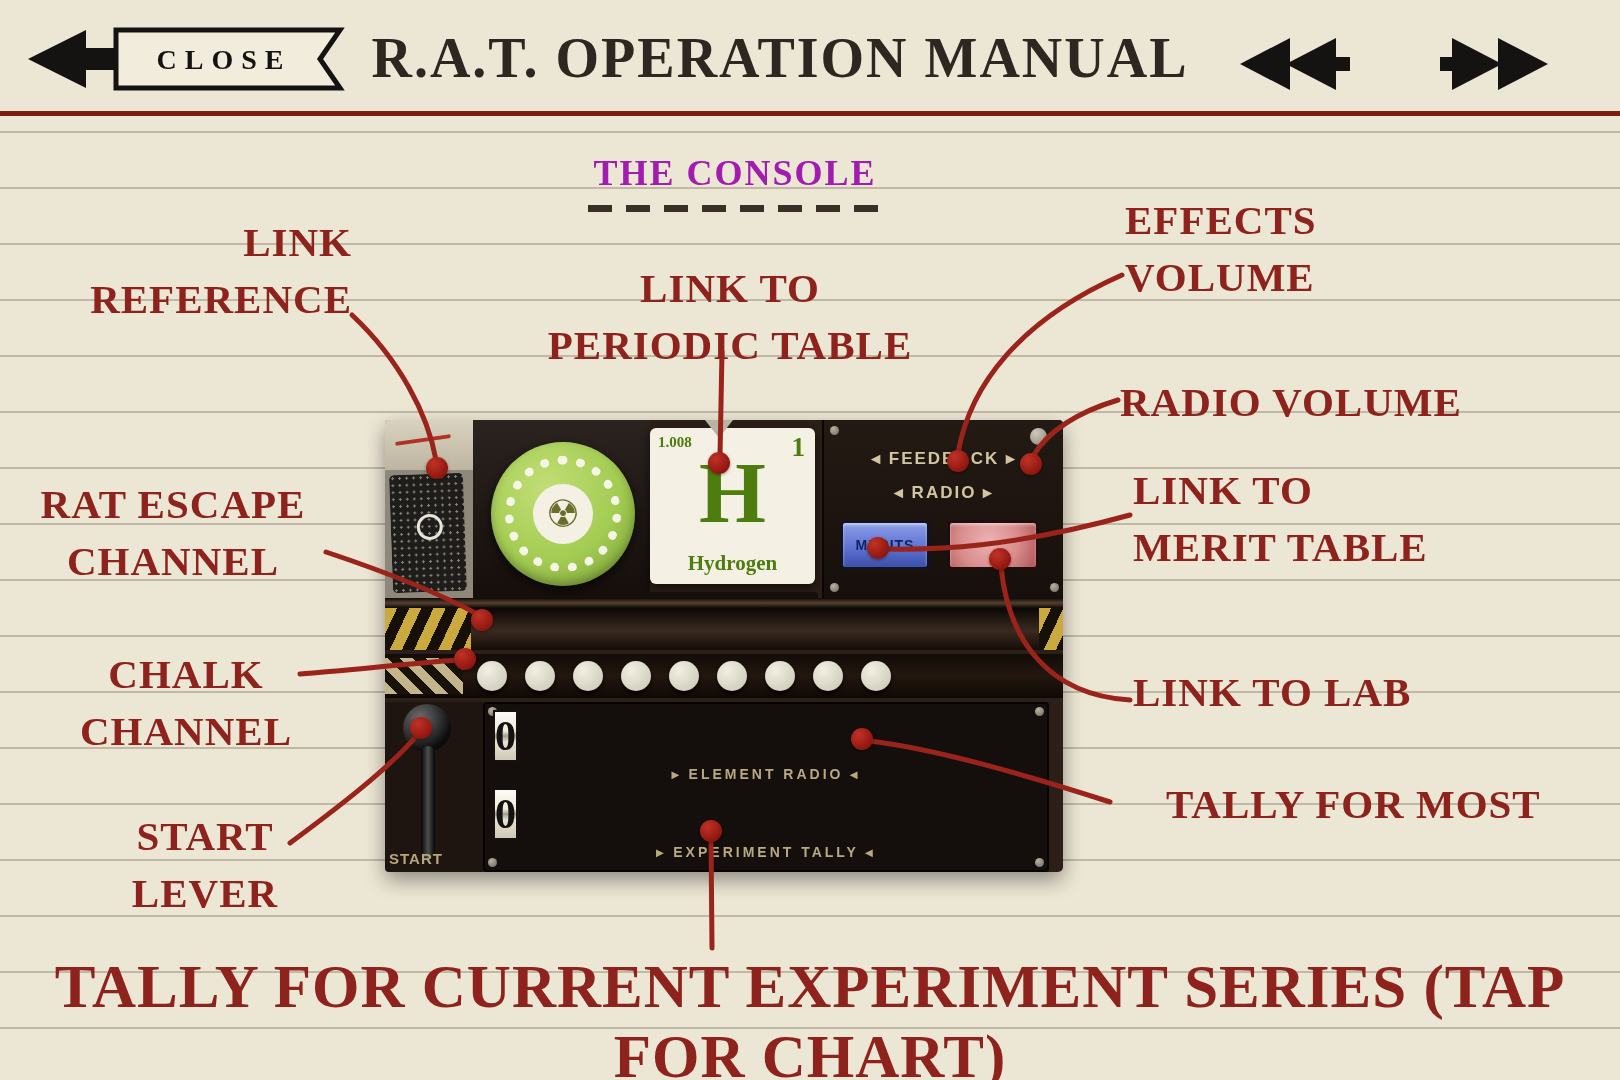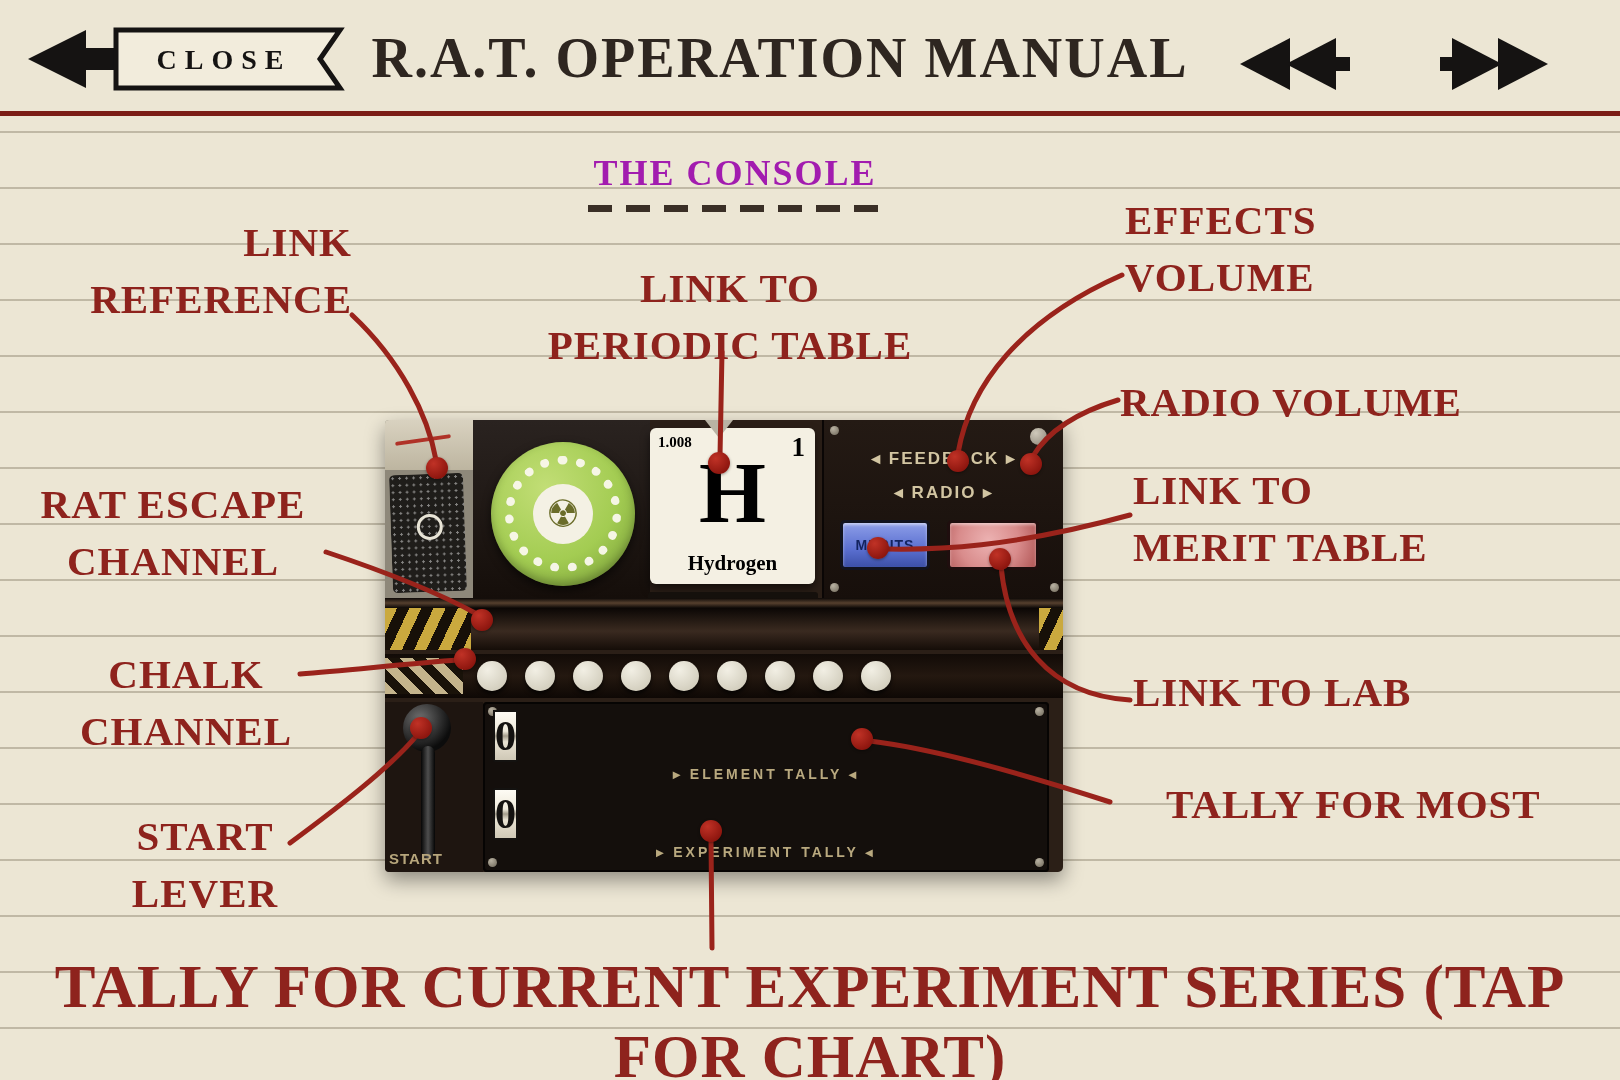--- a/index.html
+++ b/index.html
@@ -80,21 +80,21 @@
     box-shadow:0 4px 10px rgba(0,0,0,.6), inset 0 -4px 8px rgba(0,0,0,.25);
   }
   .dial-holes{left:14px;top:14px;width:116px;height:116px;border:9px dotted rgba(250,248,238,.95);border-radius:50%;}
   .dial-center{
     left:42px;top:42px;width:60px;height:60px;border-radius:50%;background:#f4f1e4;
     display:flex;align-items:center;justify-content:center;
     font-size:38px;line-height:1;color:#6b6d2a;font-family:"DejaVu Sans",sans-serif;
   }
   .element-card{
     left:265px;top:8px;width:165px;height:156px;background:#f4f0e3;border-radius:6px;
-    box-shadow:0 5px 10px rgba(0,0,0,.55);color:#000000;
+    box-shadow:0 5px 10px rgba(0,0,0,.55);color:#4d7c0f;
   }
   .el-mass{left:8px;top:6px;font-size:15px;font-weight:bold;}
   .el-num{right:10px;top:4px;font-size:27px;font-weight:bold;}
   .el-symbol{left:0;top:22px;width:165px;text-align:center;font-size:86px;font-weight:bold;line-height:1;}
   .el-name{left:0;bottom:8px;width:165px;text-align:center;font-size:21px;font-weight:bold;margin-top:8px;}
   .element-caption{
     left:263px;top:172px;width:170px;height:24px;background:#15100c;border-radius:3px;
     color:var(--tally-beige,#b9a97f);font-size:13px;letter-spacing:2px;font-weight:bold;
     display:flex;align-items:center;justify-content:center;font-family:"Liberation Sans",sans-serif;
   }
@@ -316,21 +316,21 @@
         <span class="digit">0</span>
         <span class="digit">0</span>
         <span class="digit">0</span>
         <span class="digit">0</span>
         <span class="digit">0</span>
         <span class="digit">0</span>
         <span class="digit">0</span>
         <span class="digit">0</span>
         <span class="digit">0</span>
       </div>
-    <div class="tally-label label-1">▸ ELEMENT TALLY ◂</div>
+    <div class="tally-label label-1">▸ ELEMENT RADIO ◂</div>
     <div class="tally-digits digits-2">
         <span class="digit">0</span>
         <span class="digit">0</span>
         <span class="digit">0</span>
         <span class="digit">0</span>
         <span class="digit">0</span>
         <span class="digit">0</span>
         <span class="digit">0</span>
         <span class="digit">5</span>
         <span class="digit">7</span>

